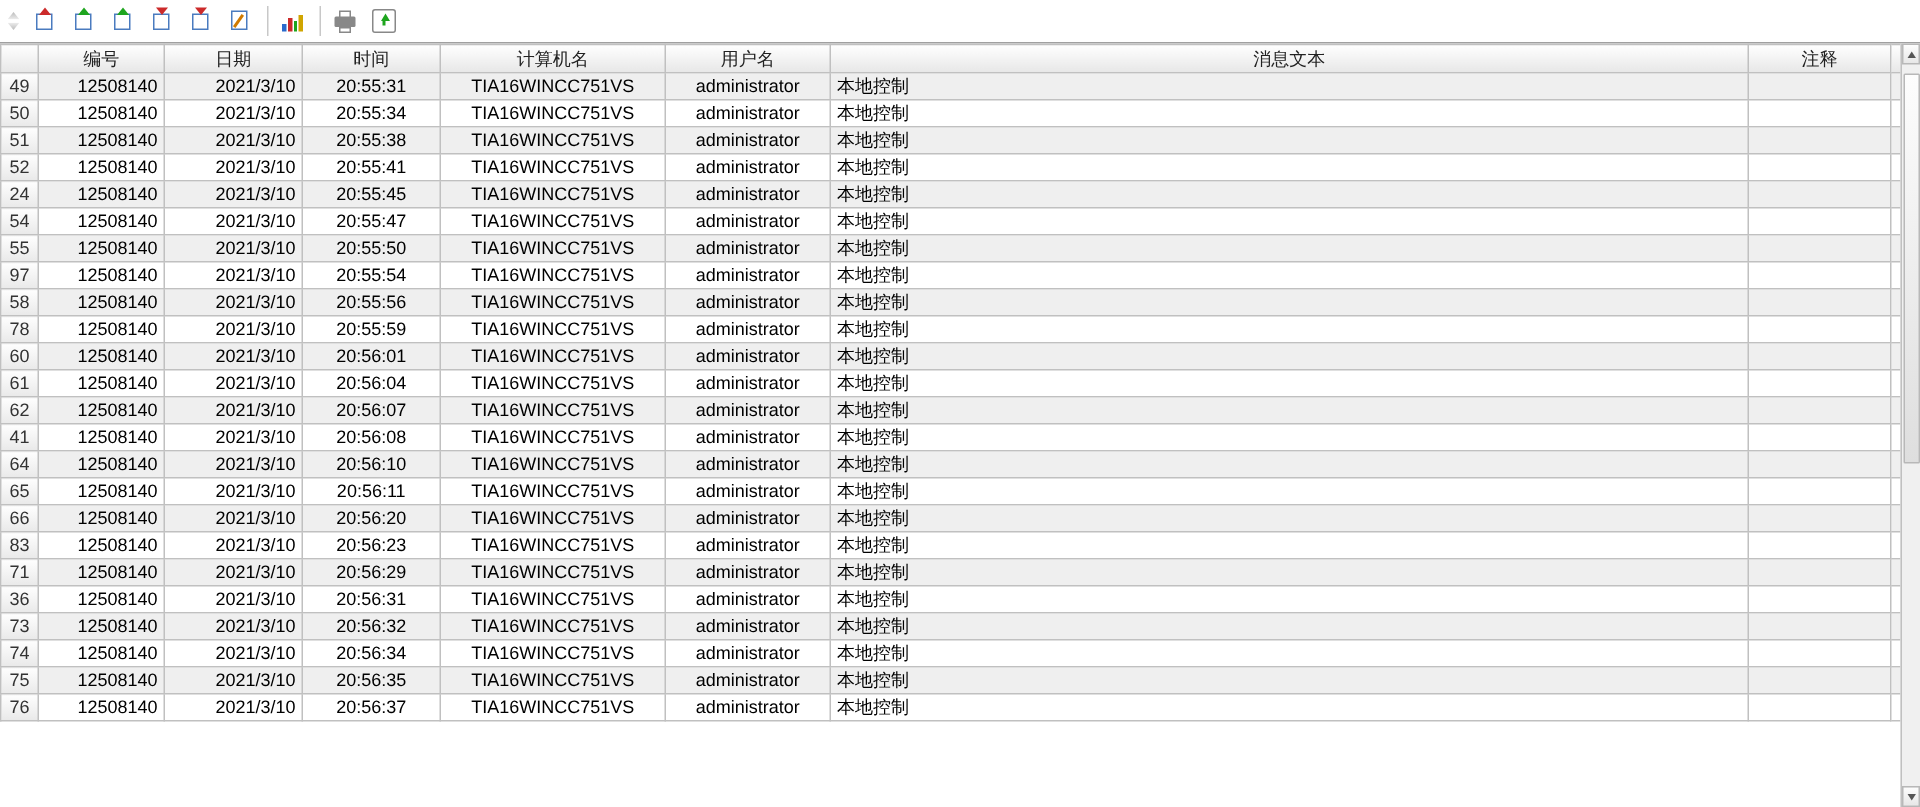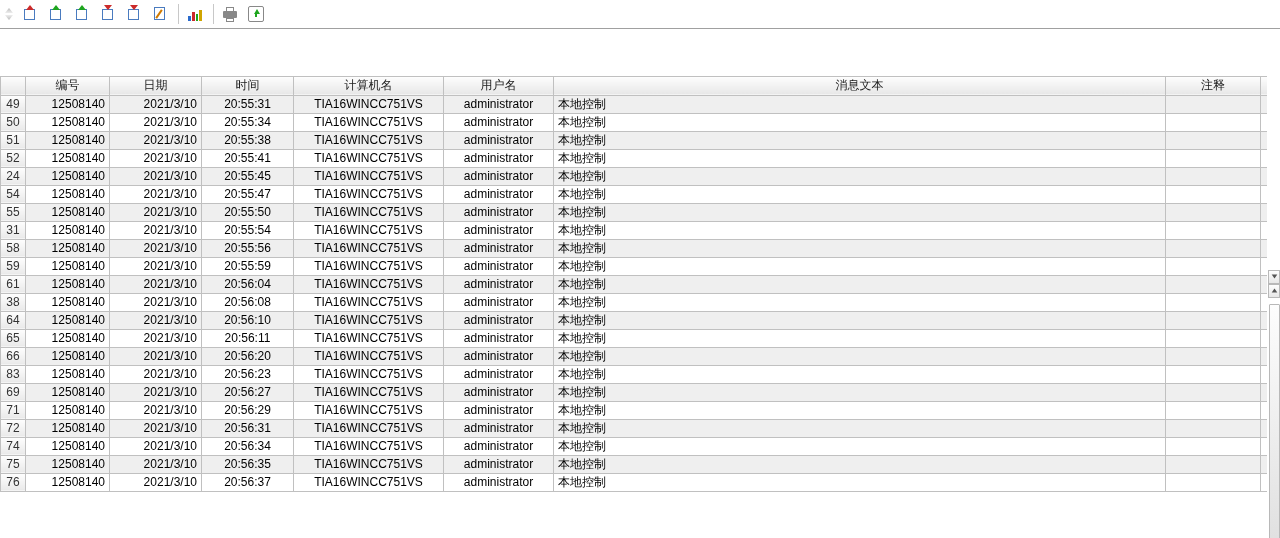--- a/index.html
+++ b/index.html
@@ -82,21 +82,20 @@
   width:16px; height:16px; position:relative; border:1px solid #888; border-radius:2px;
 }
 .ico-export::before { content:""; position:absolute; left:5px; top:2px; width:0; height:0; border-left:3px solid transparent; border-right:3px solid transparent; border-bottom:5px solid #1ea51e; }
 .ico-export::after { content:""; position:absolute; left:6px; top:6px; width:2px; height:4px; background:#1ea51e; }
 
 .grid-wrap {
   display: flex;
   width: 1280px;
   height: 510px;
   border-top: 1px solid #a0a0a0;
-  align-items: center;
 }
 .table-area {
   flex: 1;
   overflow: hidden;
 }
 table.grid {
   border-collapse: collapse;
   width: 1267px;
   table-layout: fixed;
 }
@@ -325,21 +324,21 @@
             <td class="cell r">12508140</td>
             <td class="cell r">2021/3/10</td>
             <td class="cell c">20:55:50</td>
             <td class="cell c">TIA16WINCC751VS</td>
             <td class="cell c">administrator</td>
             <td class="cell l">本地控制</td>
             <td class="cell l"></td>
             <td class="cell l"></td>
           </tr>
           <tr>
-            <td class="rowhdr">31</td>
+            <td class="rowhdr">97</td>
             <td class="cell r">12508140</td>
             <td class="cell r">2021/3/10</td>
             <td class="cell c">20:55:54</td>
             <td class="cell c">TIA16WINCC751VS</td>
             <td class="cell c">administrator</td>
             <td class="cell l">本地控制</td>
             <td class="cell l"></td>
             <td class="cell l"></td>
           </tr>
           <tr>
@@ -347,43 +346,65 @@
             <td class="cell r">12508140</td>
             <td class="cell r">2021/3/10</td>
             <td class="cell c">20:55:56</td>
             <td class="cell c">TIA16WINCC751VS</td>
             <td class="cell c">administrator</td>
             <td class="cell l">本地控制</td>
             <td class="cell l"></td>
             <td class="cell l"></td>
           </tr>
           <tr>
-            <td class="rowhdr">59</td>
+            <td class="rowhdr">78</td>
             <td class="cell r">12508140</td>
             <td class="cell r">2021/3/10</td>
             <td class="cell c">20:55:59</td>
             <td class="cell c">TIA16WINCC751VS</td>
             <td class="cell c">administrator</td>
             <td class="cell l">本地控制</td>
             <td class="cell l"></td>
             <td class="cell l"></td>
           </tr>
           <tr>
+            <td class="rowhdr">60</td>
+            <td class="cell r">12508140</td>
+            <td class="cell r">2021/3/10</td>
+            <td class="cell c">20:56:01</td>
+            <td class="cell c">TIA16WINCC751VS</td>
+            <td class="cell c">administrator</td>
+            <td class="cell l">本地控制</td>
+            <td class="cell l"></td>
+            <td class="cell l"></td>
+          </tr>
+          <tr>
             <td class="rowhdr">61</td>
             <td class="cell r">12508140</td>
             <td class="cell r">2021/3/10</td>
             <td class="cell c">20:56:04</td>
             <td class="cell c">TIA16WINCC751VS</td>
             <td class="cell c">administrator</td>
             <td class="cell l">本地控制</td>
             <td class="cell l"></td>
             <td class="cell l"></td>
           </tr>
           <tr>
-            <td class="rowhdr">38</td>
+            <td class="rowhdr">62</td>
+            <td class="cell r">12508140</td>
+            <td class="cell r">2021/3/10</td>
+            <td class="cell c">20:56:07</td>
+            <td class="cell c">TIA16WINCC751VS</td>
+            <td class="cell c">administrator</td>
+            <td class="cell l">本地控制</td>
+            <td class="cell l"></td>
+            <td class="cell l"></td>
+          </tr>
+          <tr>
+            <td class="rowhdr">41</td>
             <td class="cell r">12508140</td>
             <td class="cell r">2021/3/10</td>
             <td class="cell c">20:56:08</td>
             <td class="cell c">TIA16WINCC751VS</td>
             <td class="cell c">administrator</td>
             <td class="cell l">本地控制</td>
             <td class="cell l"></td>
             <td class="cell l"></td>
           </tr>
           <tr>
@@ -424,46 +445,46 @@
             <td class="cell r">12508140</td>
             <td class="cell r">2021/3/10</td>
             <td class="cell c">20:56:23</td>
             <td class="cell c">TIA16WINCC751VS</td>
             <td class="cell c">administrator</td>
             <td class="cell l">本地控制</td>
             <td class="cell l"></td>
             <td class="cell l"></td>
           </tr>
           <tr>
-            <td class="rowhdr">69</td>
-            <td class="cell r">12508140</td>
-            <td class="cell r">2021/3/10</td>
-            <td class="cell c">20:56:27</td>
-            <td class="cell c">TIA16WINCC751VS</td>
-            <td class="cell c">administrator</td>
-            <td class="cell l">本地控制</td>
-            <td class="cell l"></td>
-            <td class="cell l"></td>
-          </tr>
-          <tr>
             <td class="rowhdr">71</td>
             <td class="cell r">12508140</td>
             <td class="cell r">2021/3/10</td>
             <td class="cell c">20:56:29</td>
             <td class="cell c">TIA16WINCC751VS</td>
             <td class="cell c">administrator</td>
             <td class="cell l">本地控制</td>
             <td class="cell l"></td>
             <td class="cell l"></td>
           </tr>
           <tr>
-            <td class="rowhdr">72</td>
+            <td class="rowhdr">36</td>
             <td class="cell r">12508140</td>
             <td class="cell r">2021/3/10</td>
             <td class="cell c">20:56:31</td>
+            <td class="cell c">TIA16WINCC751VS</td>
+            <td class="cell c">administrator</td>
+            <td class="cell l">本地控制</td>
+            <td class="cell l"></td>
+            <td class="cell l"></td>
+          </tr>
+          <tr>
+            <td class="rowhdr">73</td>
+            <td class="cell r">12508140</td>
+            <td class="cell r">2021/3/10</td>
+            <td class="cell c">20:56:32</td>
             <td class="cell c">TIA16WINCC751VS</td>
             <td class="cell c">administrator</td>
             <td class="cell l">本地控制</td>
             <td class="cell l"></td>
             <td class="cell l"></td>
           </tr>
           <tr>
             <td class="rowhdr">74</td>
             <td class="cell r">12508140</td>
             <td class="cell r">2021/3/10</td>

